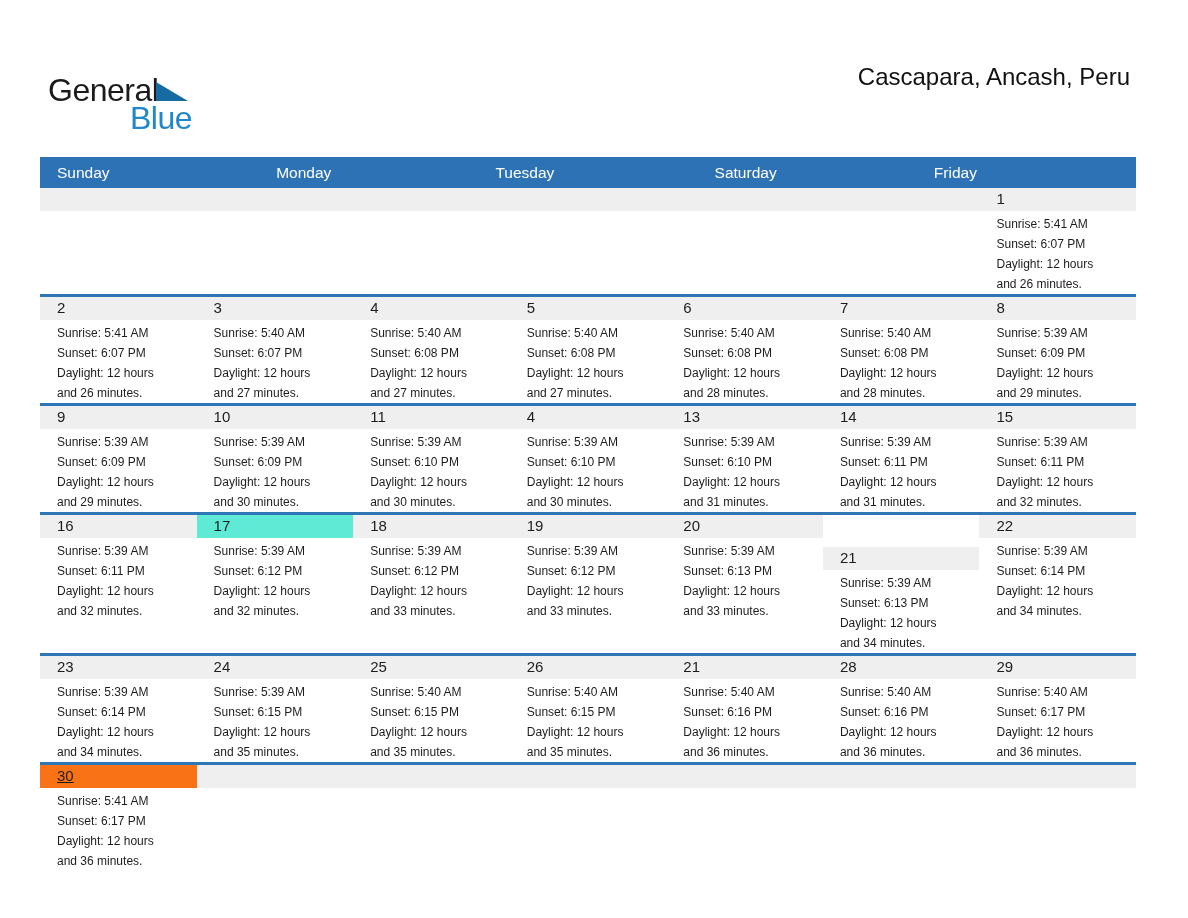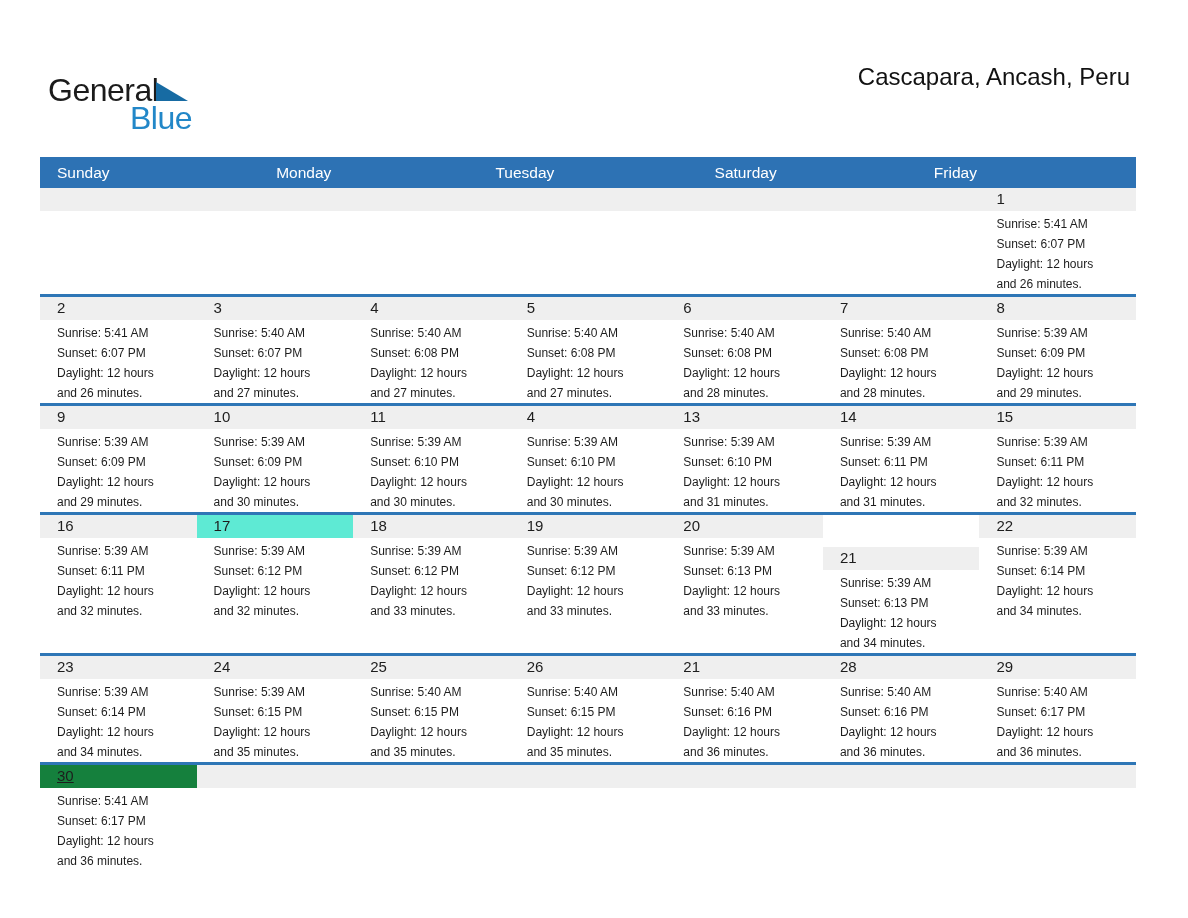--- a/index.html
+++ b/index.html
@@ -405,21 +405,21 @@
             <div class="lines" style="color: rgb(29, 29, 29);">
               <div>Sunrise: 5:40 AM</div>
               <div>Sunset: 6:17 PM</div>
               <div>Daylight: 12 hours</div>
               <div>and 36 minutes.</div>
             </div>
           </div>
         </div>
         <div class="week">
           <div class="cell">
-            <div class="band" style="background: #15803d; text-decoration: underline;"><span>30</span></div>
+            <div class="band" style="background: #f97316; text-decoration: underline;"><span>30</span></div>
             <div class="lines" style="color: rgb(29, 29, 29);">
               <div>Sunrise: 5:41 AM</div>
               <div>Sunset: 6:17 PM</div>
               <div>Daylight: 12 hours</div>
               <div>and 36 minutes.</div>
             </div>
           </div>
           <div class="cell">
             <div class="band" style="background: rgb(239, 239, 239);"></div>
             <div class="lines" style="color: rgb(29, 29, 29);"></div>

